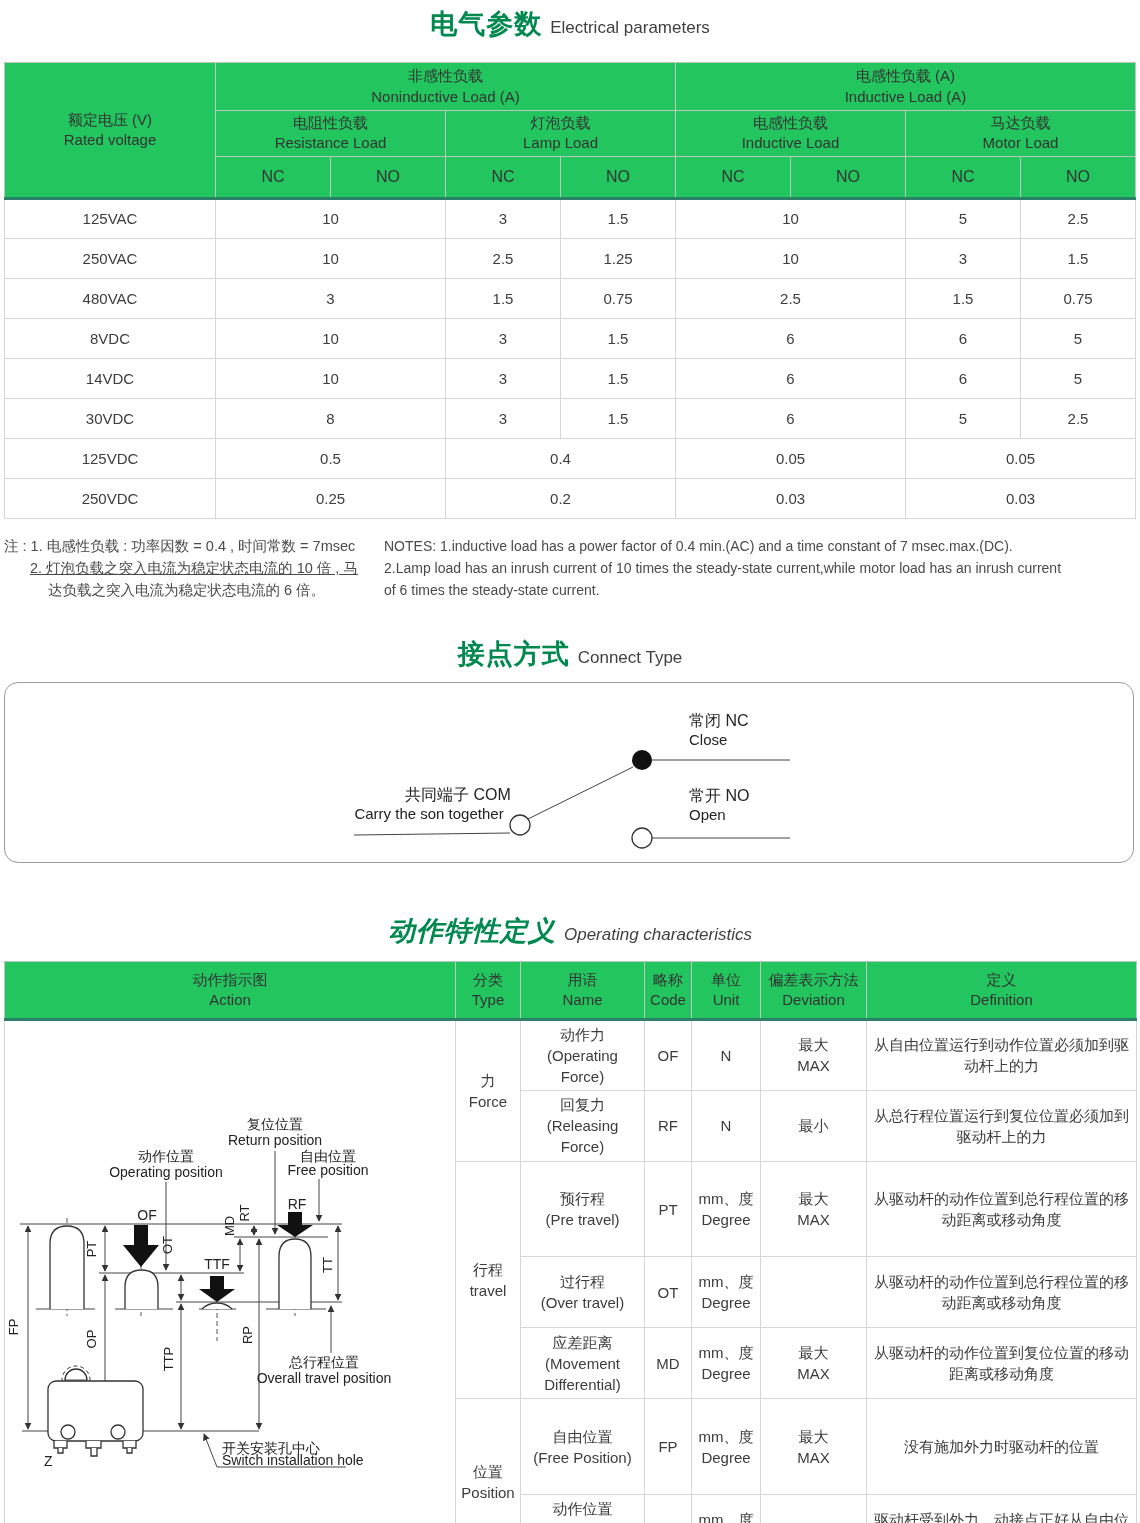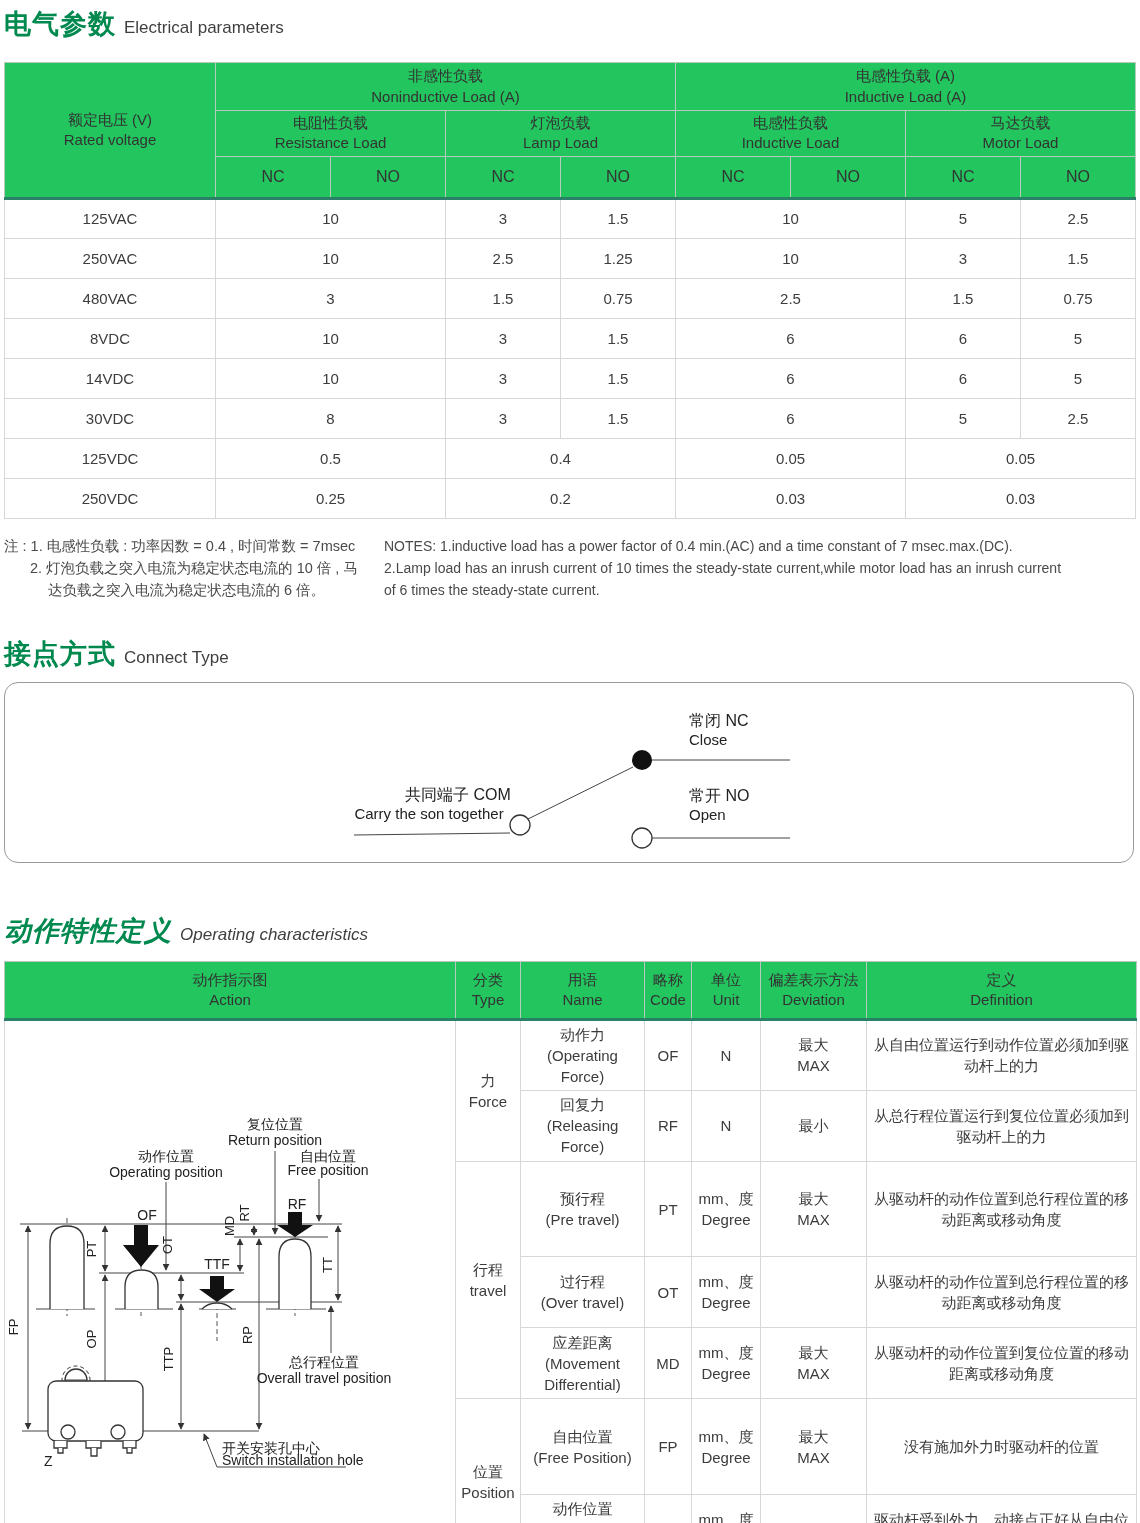--- a/index.html
+++ b/index.html
@@ -2,41 +2,41 @@
 <html><head>
 <meta charset="utf-8">
 <style>
   html,body{margin:0;padding:0;}
   body{
     width:1140px;height:1523px;overflow:hidden;box-sizing:border-box;
     background:#ffffff;color:#3c3c3c;
     font-family:"Liberation Sans","DejaVu Sans",sans-serif;
     padding:6px 4px 0 4px;
   }
-  .sec-title{display:flex;align-items:baseline;gap:8px;}
+  .sec-title{display:flex;align-items:baseline;gap:8px;justify-content:center;}
   .sec-zh{color:#00894f;font-size:27px;font-weight:bold;letter-spacing:1px;}
   .sec-en{color:#3f3f3f;font-size:17px;}
   
   table.tbl{border-collapse:collapse;table-layout:fixed;width:1132px;}
   table.tbl th,table.tbl td{
     border:1px solid #d7d7d7;text-align:center;vertical-align:middle;
     white-space:pre-line;padding:2px 4px;box-sizing:border-box;
   }
   table.tbl thead th{background:#22c55e;border-color:#bcc7c0;font-weight:normal;color:#333;font-size:15px;line-height:1.35;}
   table.tbl tbody tr:first-child td,table.tbl tbody tr:first-child th{border-top:3px solid #2a8168;}
   
   #elec-table{margin-top:20px;}
   #elec-table thead tr:nth-child(1) th{height:48px;}
   #elec-table thead tr:nth-child(2) th{height:39px;}
   #elec-table thead tr:nth-child(3) th{height:42px;font-size:16px;}
   #elec-table tbody td{height:40px;font-size:15px;color:#3d3d3d;}
   
   .notes{display:flex;margin-top:16px;justify-content:space-between;}
   .notes-zh{width:380px;font-size:14.5px;line-height:1.55;color:#4a4a4a;}
-  .notes-zh .l2{padding-left:26px;}
+  .notes-zh .l2{padding-left:26px;text-decoration:underline;}
   .notes-zh .l3{padding-left:44px;}
   .notes-en{width:752px;font-size:14px;line-height:1.6;color:#4a4a4a;white-space:pre-line;}
   .sec2{margin-top:34px;}
   .connect-box{margin-top:10px;width:1130px;height:181px;border:1px solid #9a9a9a;border-radius:14px;box-sizing:border-box;}
   .sec3{margin-top:50px;font-style:italic;}
   #op-table{margin-top:12px;}
   #op-table thead th{height:58px;}
   #op-table tbody td,#op-table tbody th{height:71px;font-size:15px;line-height:1.4;color:#3c3c3c;font-weight:normal;}
   #op-table td.diagram-cell{vertical-align:top;padding:0;background:#fff;}
   svg text{fill:#222;}

